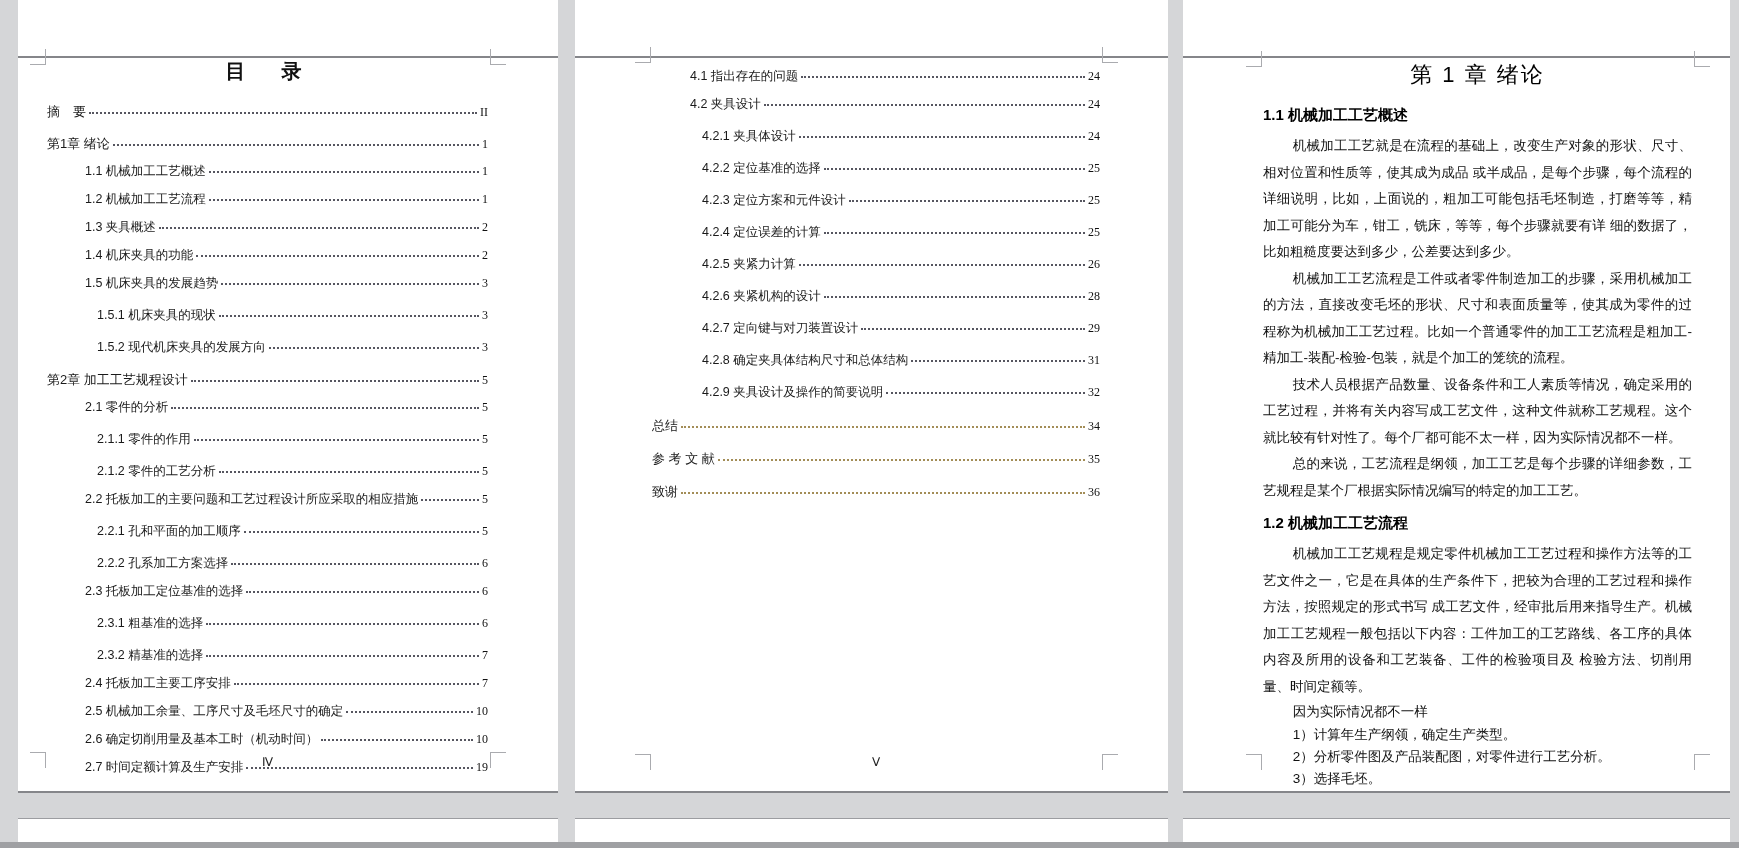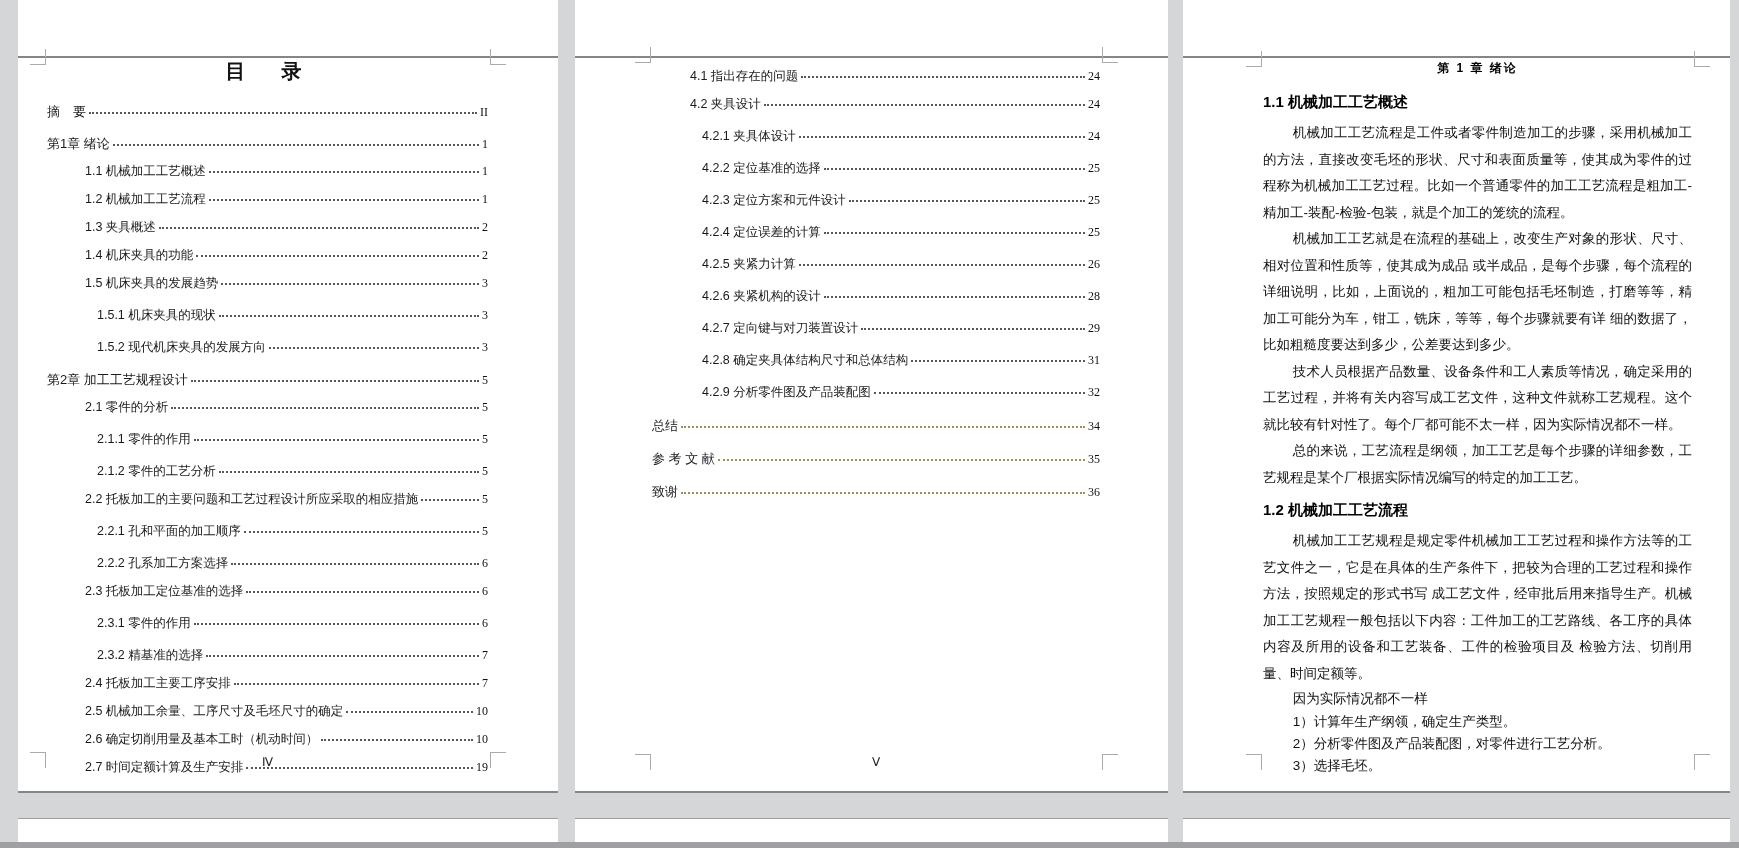--- a/index.html
+++ b/index.html
@@ -36,21 +36,21 @@
   .toc-row.lv1{padding-left:38px;font-size:12.5px;}
   .toc-row.lv2{padding-left:50px;margin-top:18px;font-size:12.5px;}
   .toc-row.big{margin-top:19px;justify-content:center;}
   .toc-text{white-space:nowrap;}
   .leader{flex:1;border-bottom:2px dotted #565660;margin:0 3px;transform:translateY(-2px);min-width:12px;}
   .toc-num{font-family:"Liberation Serif",serif;font-size:12px;color:#111;}
   #toc2 .toc-row:first-child{margin-top:12px;justify-content:center;}
   .page-footer{position:absolute;top:755px;font-family:"Liberation Serif",serif;font-size:12px;color:#222;text-align:center;z-index:2;}
 
   
-  .ch-title{font-size:12px;font-weight:bold;text-align:center;color:#000;margin:2px 0 16px 0;letter-spacing:2px;}
+  .ch-title{font-size:22px;font-weight:normal;text-align:center;color:#000;margin:2px 0 16px 0;letter-spacing:2px;}
   .ch-h2{font-size:15px;font-weight:bold;color:#000;margin:10px 0 8px 0;}
   .ch-p{font-size:13.5px;line-height:26.5px;text-align:justify;text-indent:2.2em;color:#111;margin:0;}
   .ch-plain{font-size:13.5px;line-height:24px;text-indent:2.2em;color:#111;}
   .ch-li{font-size:13.5px;line-height:22px;padding-left:2.2em;color:#111;}
 </style>
 </head>
 <body>
 
 <div id="stage">
 
@@ -139,21 +139,21 @@
             <span class="toc-text">2.2.2 孔系加工方案选择</span>
             <span class="leader"></span>
             <span class="toc-num">6</span>
           </div>
           <div class="toc-row lv1">
             <span class="toc-text">2.3 托板加工定位基准的选择</span>
             <span class="leader"></span>
             <span class="toc-num">6</span>
           </div>
           <div class="toc-row lv2">
-            <span class="toc-text">2.3.1 零件的作用</span>
+            <span class="toc-text">2.3.1 粗基准的选择</span>
             <span class="leader"></span>
             <span class="toc-num">6</span>
           </div>
           <div class="toc-row lv2">
             <span class="toc-text">2.3.2 精基准的选择</span>
             <span class="leader"></span>
             <span class="toc-num">7</span>
           </div>
           <div class="toc-row lv1">
             <span class="toc-text">2.4 托板加工主要工序安排</span>
@@ -238,21 +238,21 @@
             <span class="toc-text">4.2.7 定向键与对刀装置设计</span>
             <span class="leader"></span>
             <span class="toc-num">29</span>
           </div>
           <div class="toc-row lv2">
             <span class="toc-text">4.2.8 确定夹具体结构尺寸和总体结构</span>
             <span class="leader"></span>
             <span class="toc-num">31</span>
           </div>
           <div class="toc-row lv2">
-            <span class="toc-text">4.2.9 分析零件图及产品装配图</span>
+            <span class="toc-text">4.2.9 夹具设计及操作的简要说明</span>
             <span class="leader"></span>
             <span class="toc-num">32</span>
           </div>
           <div class="toc-row lv0 big">
             <span class="toc-text">总结</span>
             <span class="leader" style="border-bottom-color: rgb(163, 141, 87);"></span>
             <span class="toc-num">34</span>
           </div>
           <div class="toc-row lv0 big">
             <span class="toc-text">参 考 文 献</span>
@@ -273,22 +273,22 @@
       <div class="cmark br" style="left: 527px; top: 754px;"></div>
     </div>
 
   <div class="page" style="left:1183px;width:593px;">
     <div class="top-edge"></div>
     <div class="bottom-edge"></div>
     <div class="page-content" style="left:80px;width:429px;">
       <div class="ch-title">第 1 章 绪论</div>
       <div id="chapter-body">
           <div class="ch-h2">1.1 机械加工工艺概述</div>
+          <p class="ch-p">机械加工工艺就是在流程的基础上，改变生产对象的形状、尺寸、相对位置和性质等，使其成为成品 或半成品，是每个步骤，每个流程的详细说明，比如，上面说的，粗加工可能包括毛坯制造，打磨等等，精加工可能分为车，钳工，铣床，等等，每个步骤就要有详 细的数据了，比如粗糙度要达到多少，公差要达到多少。</p>
           <p class="ch-p">机械加工工艺流程是工件或者零件制造加工的步骤，采用机械加工的方法，直接改变毛坯的形状、尺寸和表面质量等，使其成为零件的过程称为机械加工工艺过程。比如一个普通零件的加工工艺流程是粗加工-精加工-装配-检验-包装，就是个加工的笼统的流程。</p>
-          <p class="ch-p">机械加工工艺就是在流程的基础上，改变生产对象的形状、尺寸、相对位置和性质等，使其成为成品 或半成品，是每个步骤，每个流程的详细说明，比如，上面说的，粗加工可能包括毛坯制造，打磨等等，精加工可能分为车，钳工，铣床，等等，每个步骤就要有详 细的数据了，比如粗糙度要达到多少，公差要达到多少。</p>
           <p class="ch-p">技术人员根据产品数量、设备条件和工人素质等情况，确定采用的工艺过程，并将有关内容写成工艺文件，这种文件就称工艺规程。这个就比较有针对性了。每个厂都可能不太一样，因为实际情况都不一样。</p>
           <p class="ch-p">总的来说，工艺流程是纲领，加工工艺是每个步骤的详细参数，工艺规程是某个厂根据实际情况编写的特定的加工工艺。</p>
           <div class="ch-h2">1.2 机械加工工艺流程</div>
           <p class="ch-p">机械加工工艺规程是规定零件机械加工工艺过程和操作方法等的工艺文件之一，它是在具体的生产条件下，把较为合理的工艺过程和操作方法，按照规定的形式书写 成工艺文件，经审批后用来指导生产。机械加工工艺规程一般包括以下内容：工件加工的工艺路线、各工序的具体内容及所用的设备和工艺装备、工件的检验项目及 检验方法、切削用量、时间定额等。</p>
           <div class="ch-plain">因为实际情况都不一样</div>
           <div class="ch-li">1）计算年生产纲领，确定生产类型。</div>
           <div class="ch-li">2）分析零件图及产品装配图，对零件进行工艺分析。</div>
           <div class="ch-li">3）选择毛坯。</div>
         </div>
     </div>

